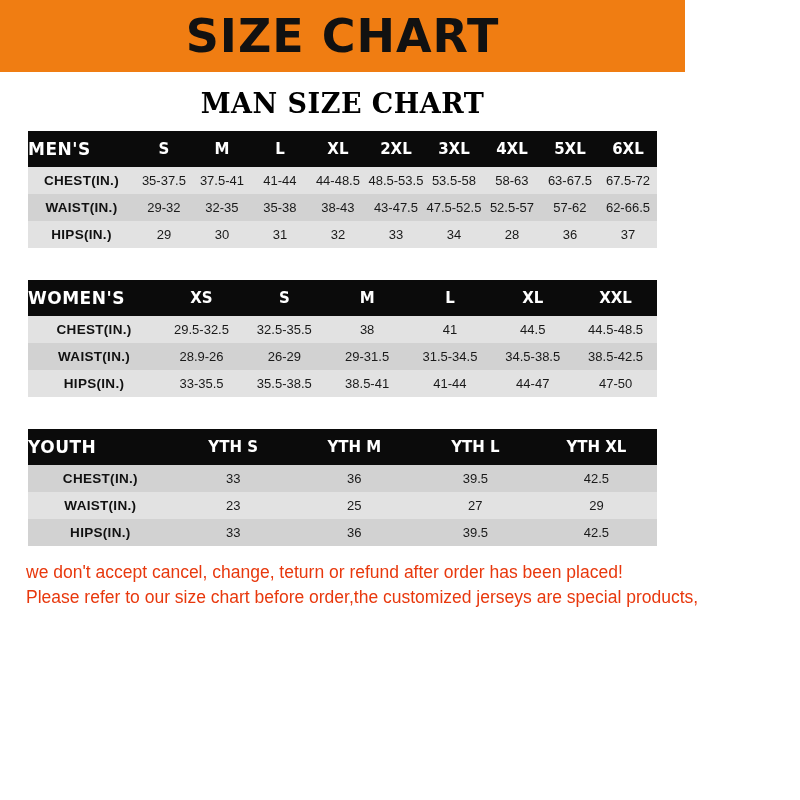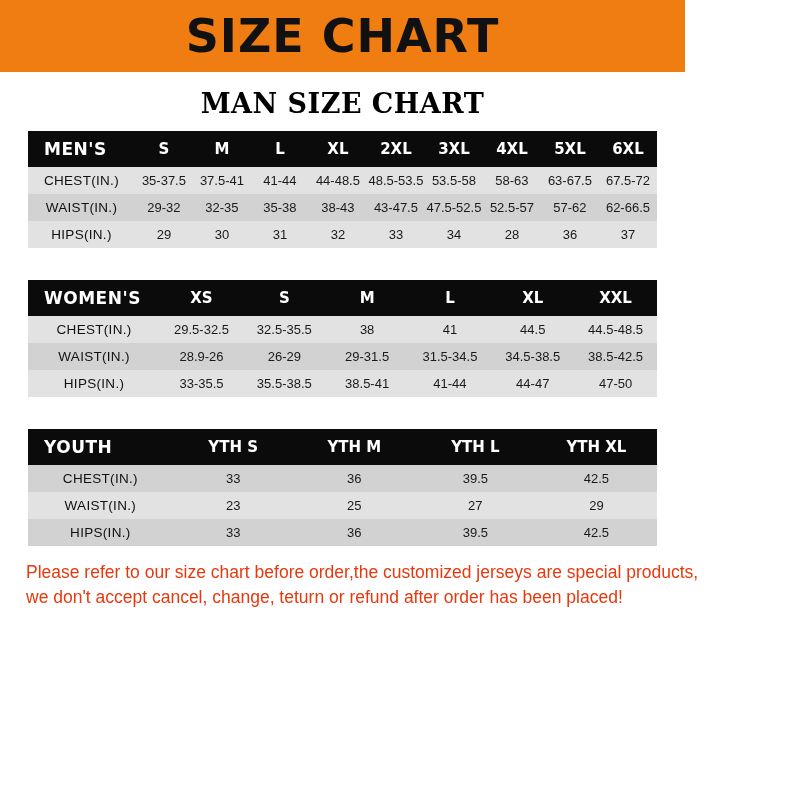--- a/index.html
+++ b/index.html
@@ -78,30 +78,31 @@
   }
   table.size-table thead th {
     color: #ffffff;
     font-size: 15px;
     font-weight: bold;
     height: 36px;
     font-family: "DejaVu Sans", sans-serif;
   }
   table.size-table thead th.row-label-head {
     text-align: left;
-    padding-left: 16px;
+    padding-left: 0;
     font-size: 17px;
     letter-spacing: 0.5px;
   }
   table.size-table tbody tr.odd  { background: #e2e2e2; }
   table.size-table tbody tr.even { background: #d2d2d2; }
   table.size-table tbody td.row-label {
     font-size: 13.5px;
     color: #111111;
     letter-spacing: 0.3px;
+    font-weight: bold;
   }
 
   
   .men-table col.lbl   { width: 17%; }
   .women-table col.lbl { width: 21%; }
   .youth-table col.lbl { width: 23%; }
 
   
   .footer-note {
     padding: 14px 26px 0 26px;
@@ -295,17 +296,17 @@
             <td>33</td>
             <td>36</td>
             <td>39.5</td>
             <td>42.5</td>
           </tr>
         </tbody>
     </table>
   </div>
 
   <div class="footer-note" style="color: rgb(232, 56, 13);">
+    <div>we don't accept cancel, change, teturn or refund after order has been placed!</div>
     <div>Please refer to our size chart before order,the customized jerseys are special products,</div>
-    <div>we don't accept cancel, change, teturn or refund after order has been placed!</div>
   </div>
 
 </div>
 
 </body></html>

